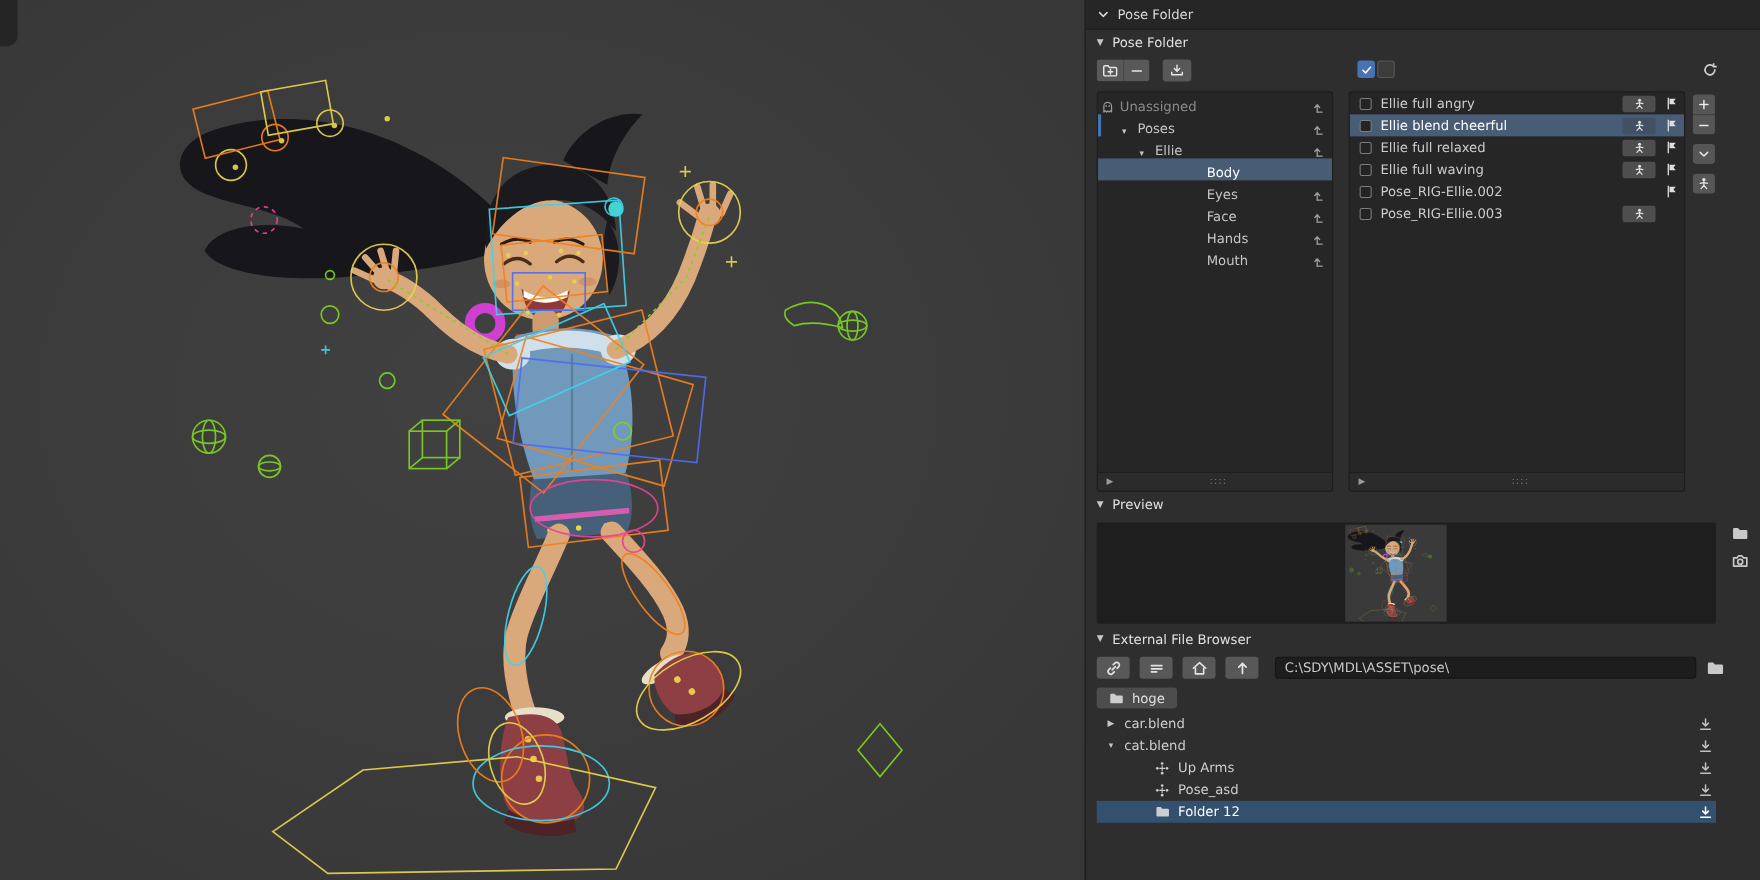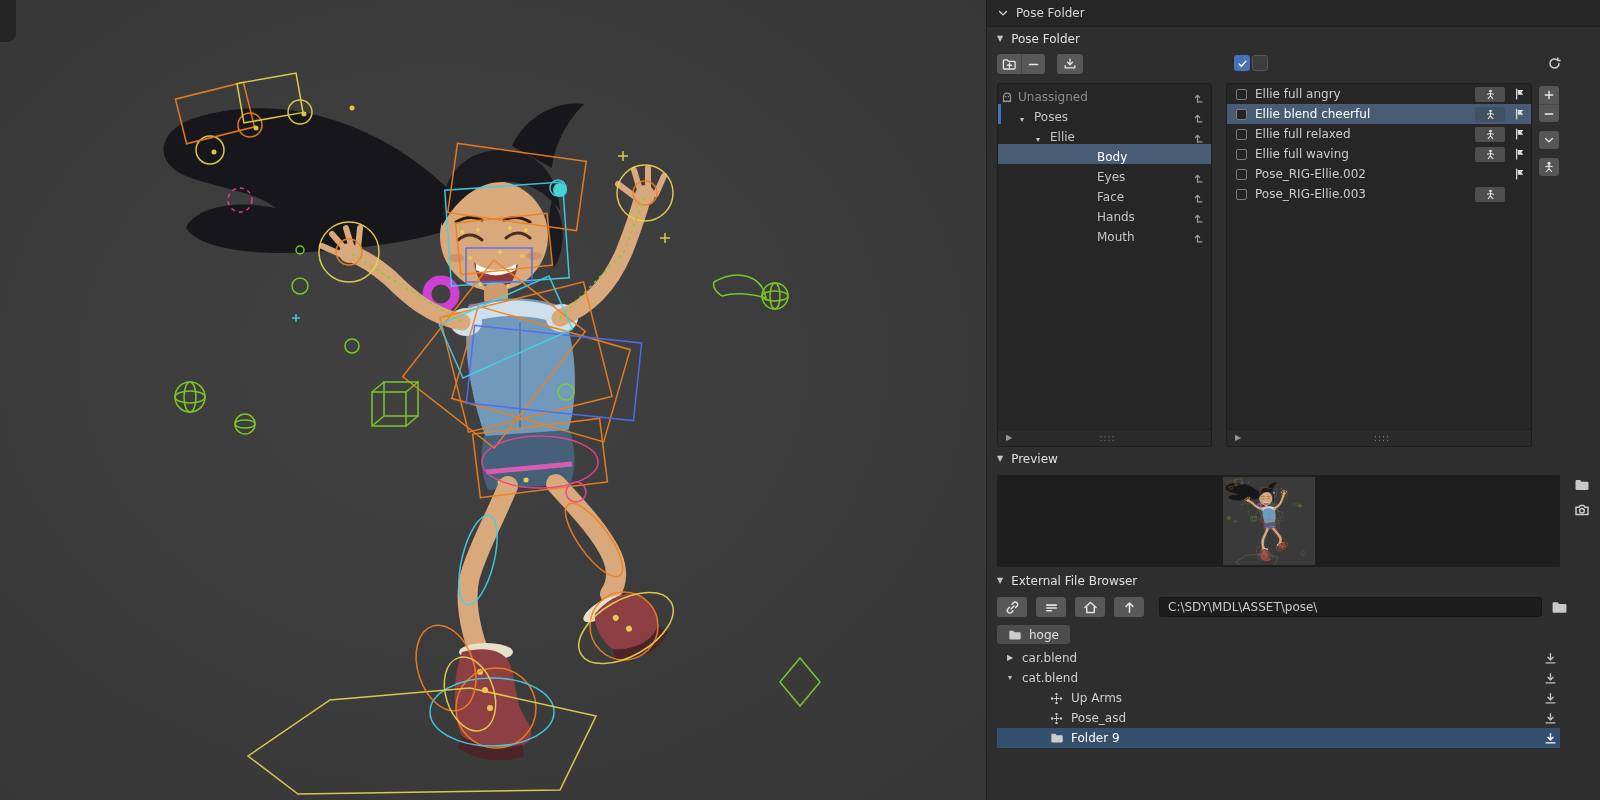--- a/index.html
+++ b/index.html
@@ -701,21 +701,21 @@
               <use href="#i-download"></use>
             </svg>
           </span>
       </div>
       <div class="frow child sel">
         <span class="ficon">
             <svg class="ic" width="14" height="14">
               <use href="#i-folder"></use>
             </svg>
           </span>
-        <span class="lbl">Folder 9</span>
+        <span class="lbl">Folder 12</span>
         <span class="dl">
             <svg class="ic" width="13" height="13">
               <use href="#i-download"></use>
             </svg>
           </span>
       </div>
     </div>
 
   </div>
 </div>

